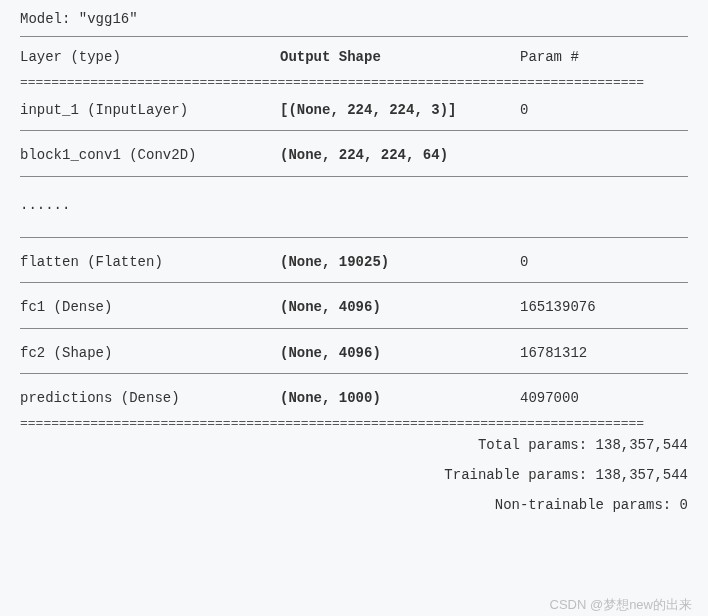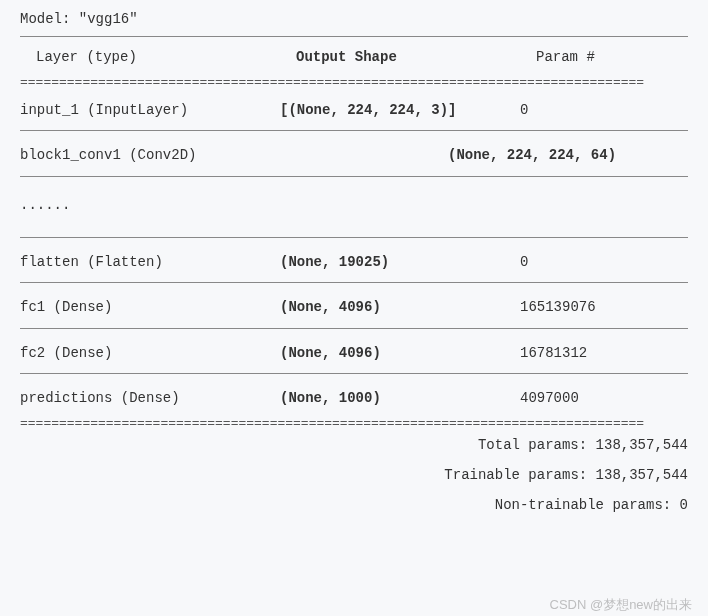--- a/index.html
+++ b/index.html
@@ -30,26 +30,24 @@
       overflow: hidden;
       white-space: nowrap;
       color: #555;
       font-size: 13px;
       line-height: 1.2;
       height: 14px;
     }
     .header-row {
       display: flex;
       padding: 6px 0;
-      margin-left: 16px;
     }
     .row {
       display: flex;
       padding: 10px 0 6px 0;
-      justify-content: space-between;
     }
     .col-layer {
       width: 260px;
       flex-shrink: 0;
     }
     .col-shape {
       width: 240px;
       flex-shrink: 0;
       font-weight: bold;
     }
@@ -110,21 +108,21 @@
 <div class="divider-single"></div>
 
 <div class="row">
   <div class="col-layer">fc1 (Dense)</div>
   <div class="col-shape">(None, 4096)</div>
   <div class="col-param">165139076</div>
 </div>
 <div class="divider-single"></div>
 
 <div class="row">
-  <div class="col-layer">fc2 (Dense)</div>
+  <div class="col-layer">fc2 (Shape)</div>
   <div class="col-shape">(None, 4096)</div>
   <div class="col-param">16781312</div>
 </div>
 <div class="divider-single"></div>
 
 <div class="row">
   <div class="col-layer">predictions (Dense)</div>
   <div class="col-shape">(None, 1000)</div>
   <div class="col-param">4097000</div>
 </div>

